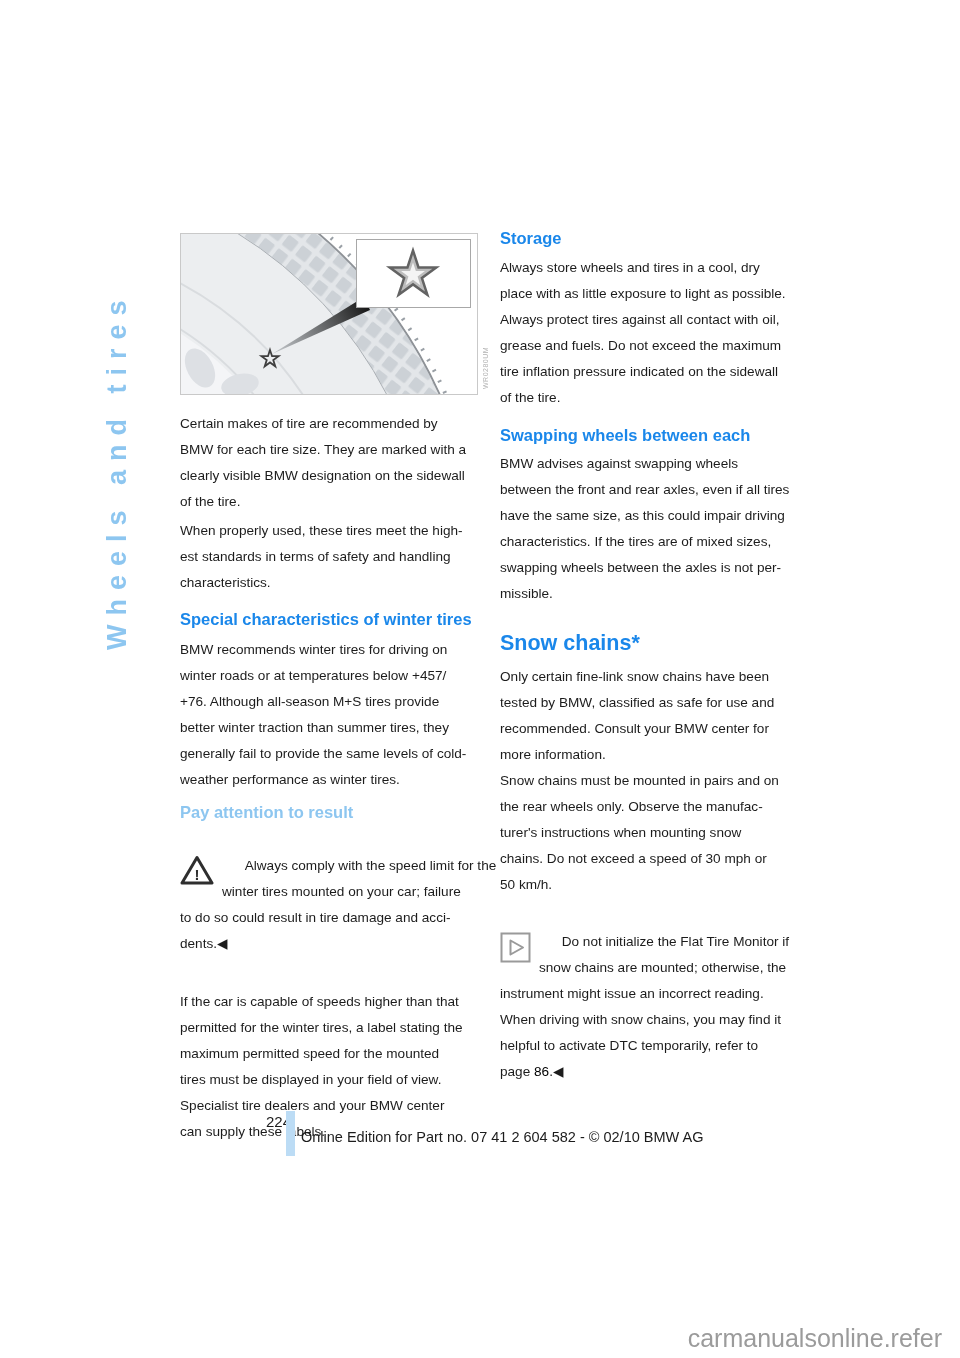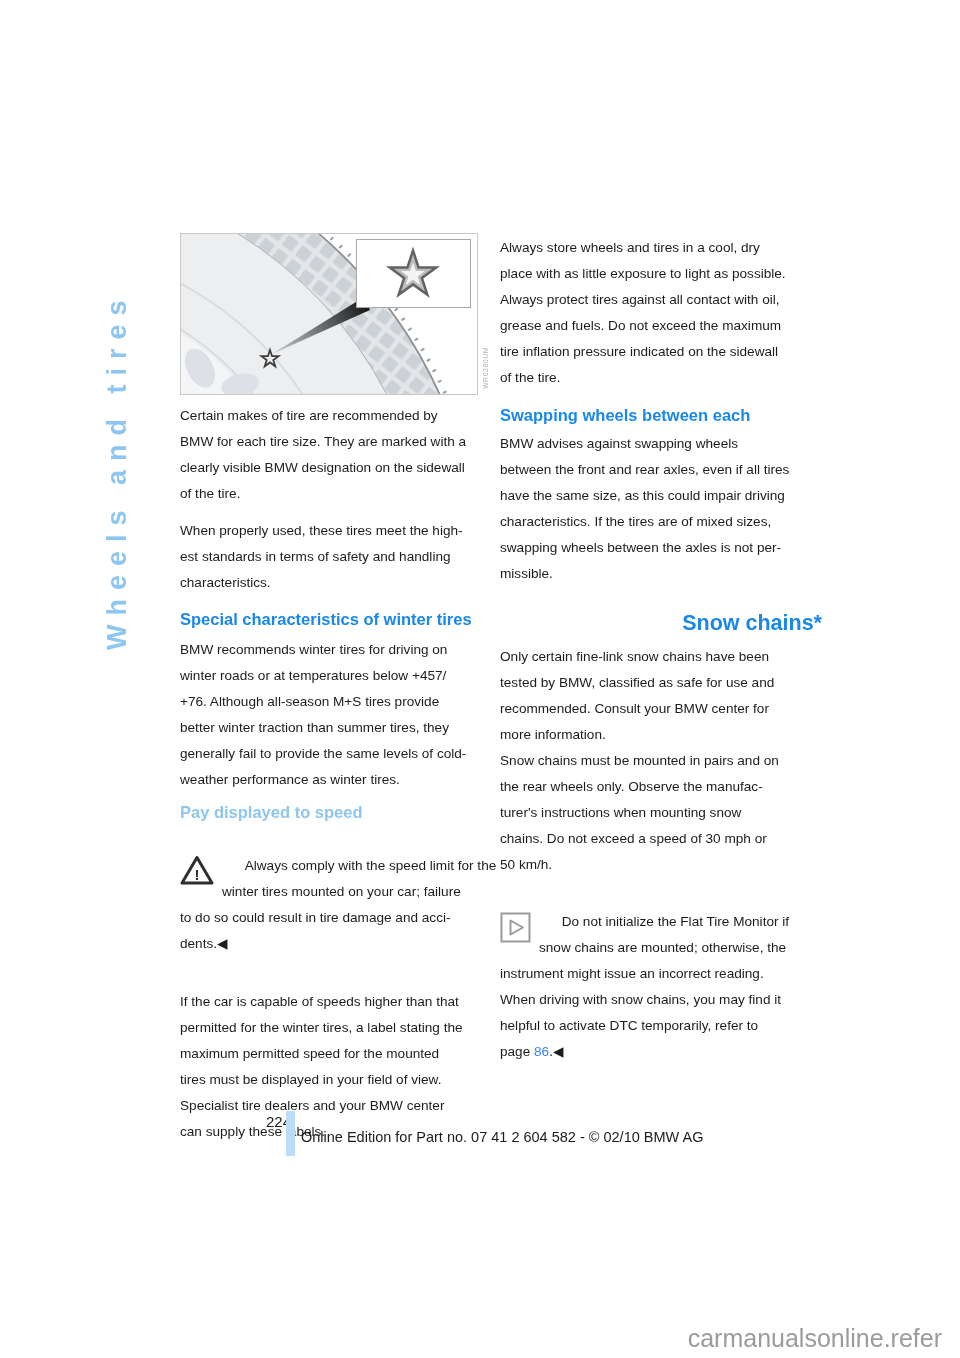--- a/index.html
+++ b/index.html
@@ -11,35 +11,35 @@
   .sidebar-tab {
     position:absolute; left:102px; top:650px;
     transform:rotate(-90deg); transform-origin:0 0;
     white-space:nowrap; font-size:27px; font-weight:700;
     letter-spacing:9px; color:#8dc6f0;
   }
   .col { position:absolute; top:228px; width:322px; }
   .col-left  { left:180px; }
   .col-right { left:500px; }
   h3 { font-size:16.5px; line-height:20px; font-weight:700; }
-  h2.big { font-size:21.5px; line-height:26px; font-weight:700; color:#1a87ea;text-align:right; }
+  h2.big { font-size:21.5px; line-height:26px; font-weight:700; color:#1a87ea; }
   .light  { color:#8dc6f0; }
   .strong { color:#1a87ea; }
   p.body {
     font-size:13.6px; line-height:26px; color:#1c1c1c;
     white-space:pre; letter-spacing:0;
   }
   .figure { position:relative; width:298px; height:162px; margin-top:5px; }
   .fig-code {
     position:absolute; left:302px; top:156px;
     transform:rotate(-90deg); transform-origin:0 0;
     font-size:7px; color:#b2b2b2; letter-spacing:0.5px; white-space:nowrap;
   }
   .icon-float { float:left; margin:2px 8px 3px 0; }
-  .page-link { color:#3b82f6; text-decoration:none; cursor:pointer; }
+  .page-link { color:#000000; text-decoration:none; cursor:pointer; }
   .page-num  { position:absolute; left:266px; top:1113px; font-size:15px; color:#1c1c1c; }
   .footer-bar {
     position:absolute; left:286px; top:1111px; width:9px; height:45px; background:#bcdcf5;
   }
   .footer-text { position:absolute; left:301px; top:1129px; font-size:14.5px; color:#1c1c1c; }
   .watermark {
     position:absolute; right:18px; top:1324px; font-size:25px; color:#9b9b9b;
     text-decoration:none;
   }
 </style>
@@ -92,39 +92,39 @@
           <rect x="176.5" y="6.5" width="114" height="68" fill="#ffffff" stroke="#a8a8a8" stroke-width="1"></rect>
           <use href="#star" transform="translate(233 42) scale(0.95)" fill="#636363"></use>
           <use href="#star" transform="translate(233 42) scale(0.68)" fill="#bdbdbd"></use>
           <use href="#star" transform="translate(233 42) scale(0.42)" fill="#f4f4f4"></use>
         </g>
         <rect x="0.5" y="0.5" width="297" height="161" fill="none" stroke="#c9c9c9" stroke-width="1"></rect>
       </svg>
       <span class="fig-code">WR0280UM</span>
     </div>
 
-    <p class="body" style="margin-top:8px">Certain makes of tire are recommended by
+    <p class="body" style="margin-top:16px">Certain makes of tire are recommended by
 BMW for each tire size. They are marked with a
 clearly visible BMW designation on the sidewall
 of the tire.</p>
 
-    <p class="body" style="margin-top:11px">When properly used, these tires meet the high-
+    <p class="body" style="margin-top:3px">When properly used, these tires meet the high-
 est standards in terms of safety and handling
 characteristics.</p>
 
     <h3 class="strong" style="margin-top:13px">Special characteristics of winter tires</h3>
 
     <p class="body" style="margin-top:8px">BMW recommends winter tires for driving on
 winter roads or at temperatures below +457/
 +76. Although all-season M+S tires provide
 better winter traction than summer tires, they
 generally fail to provide the same levels of cold-
 weather performance as winter tires.</p>
 
-    <h3 class="light" style="margin-top:9px">Pay displayed to speed</h3>
+    <h3 class="light" style="margin-top:9px">Pay attention to result</h3>
 
     <p class="body" style="margin-top:5px">
       <svg class="icon-float" width="34" height="31" viewBox="0 0 34 31">
         <path d="M17 2.5 L32 28 L2 28 Z" fill="#ffffff" stroke="#2e2e2e" stroke-width="3" stroke-linejoin="round"></path>
         <text x="17" y="24.5" text-anchor="middle" font-size="15" font-weight="bold" fill="#2e2e2e" font-family="Liberation Sans, sans-serif">!</text>
       </svg><span>Always comply with the speed limit for the
 winter tires mounted on your car; failure
 to do so could result in tire damage and acci-
 dents.◀</span>
     </p>
@@ -132,20 +132,21 @@
     <p class="body" style="margin-top:6px">If the car is capable of speeds higher than that
 permitted for the winter tires, a label stating the
 maximum permitted speed for the mounted
 tires must be displayed in your field of view.
 Specialist tire dealers and your BMW center
 can supply these labels.</p>
   </div>
 
   <div class="col col-right">
 
+    <h3 class="strong">Storage</h3>
 
     <p class="body" style="margin-top:7px">Always store wheels and tires in a cool, dry
 place with as little exposure to light as possible.
 Always protect tires against all contact with oil,
 grease and fuels. Do not exceed the maximum
 tire inflation pressure indicated on the sidewall
 of the tire.</p>
 
     <h3 class="strong" style="margin-top:14px">Swapping wheels between each</h3>
 

